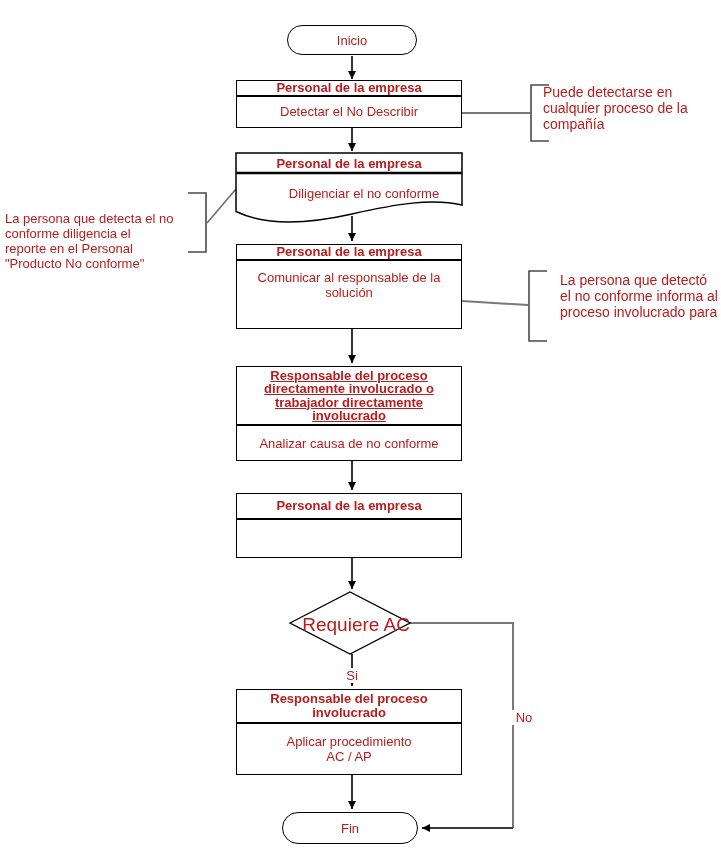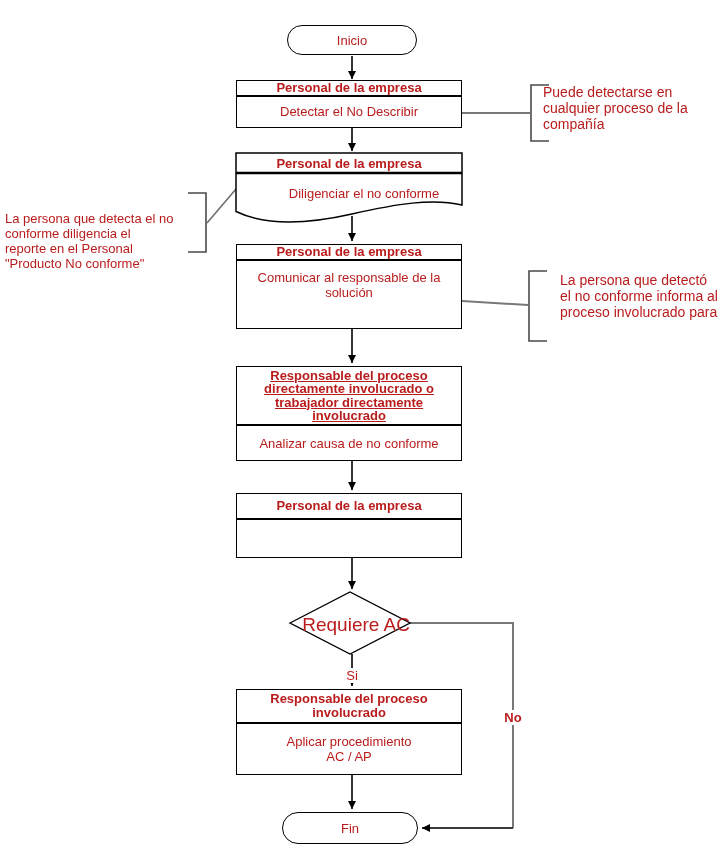--- a/index.html
+++ b/index.html
@@ -110,21 +110,21 @@
     <div class="bdy">Analizar causa de no conforme</div>
   </div>
 
   <div class="node pbox" style="top:493px;height:65px;">
     <div class="hdr" style="height:24px;flex:none;">Personal de la empresa</div>
   </div>
 
   <div class="dec-label" style="left:290px;top:614px;width:120px;">Requiere AC</div>
 
   <div class="edge-label" style="left:340px;top:660px;width:24px;margin-top:8px;">Si</div>
-  <div class="edge-label" style="left:499px;top:710px;width:28px;font-weight:bold;">No</div>
+  <div class="edge-label" style="left:510px;top:710px;width:28px;">No</div>
 
   <div class="node terminator" style="left:282px;top:812px;width:136px;height:32px;">
     <span>Fin</span>
   </div>
 
   <div class="node pbox" style="top:689px;height:86px;">
     <div class="hdr" style="height:32px;flex:none;line-height:14.5px;">
       <span style="max-width:190px;">Responsable del proceso involucrado</span>
     </div>
     <div class="bdy">

